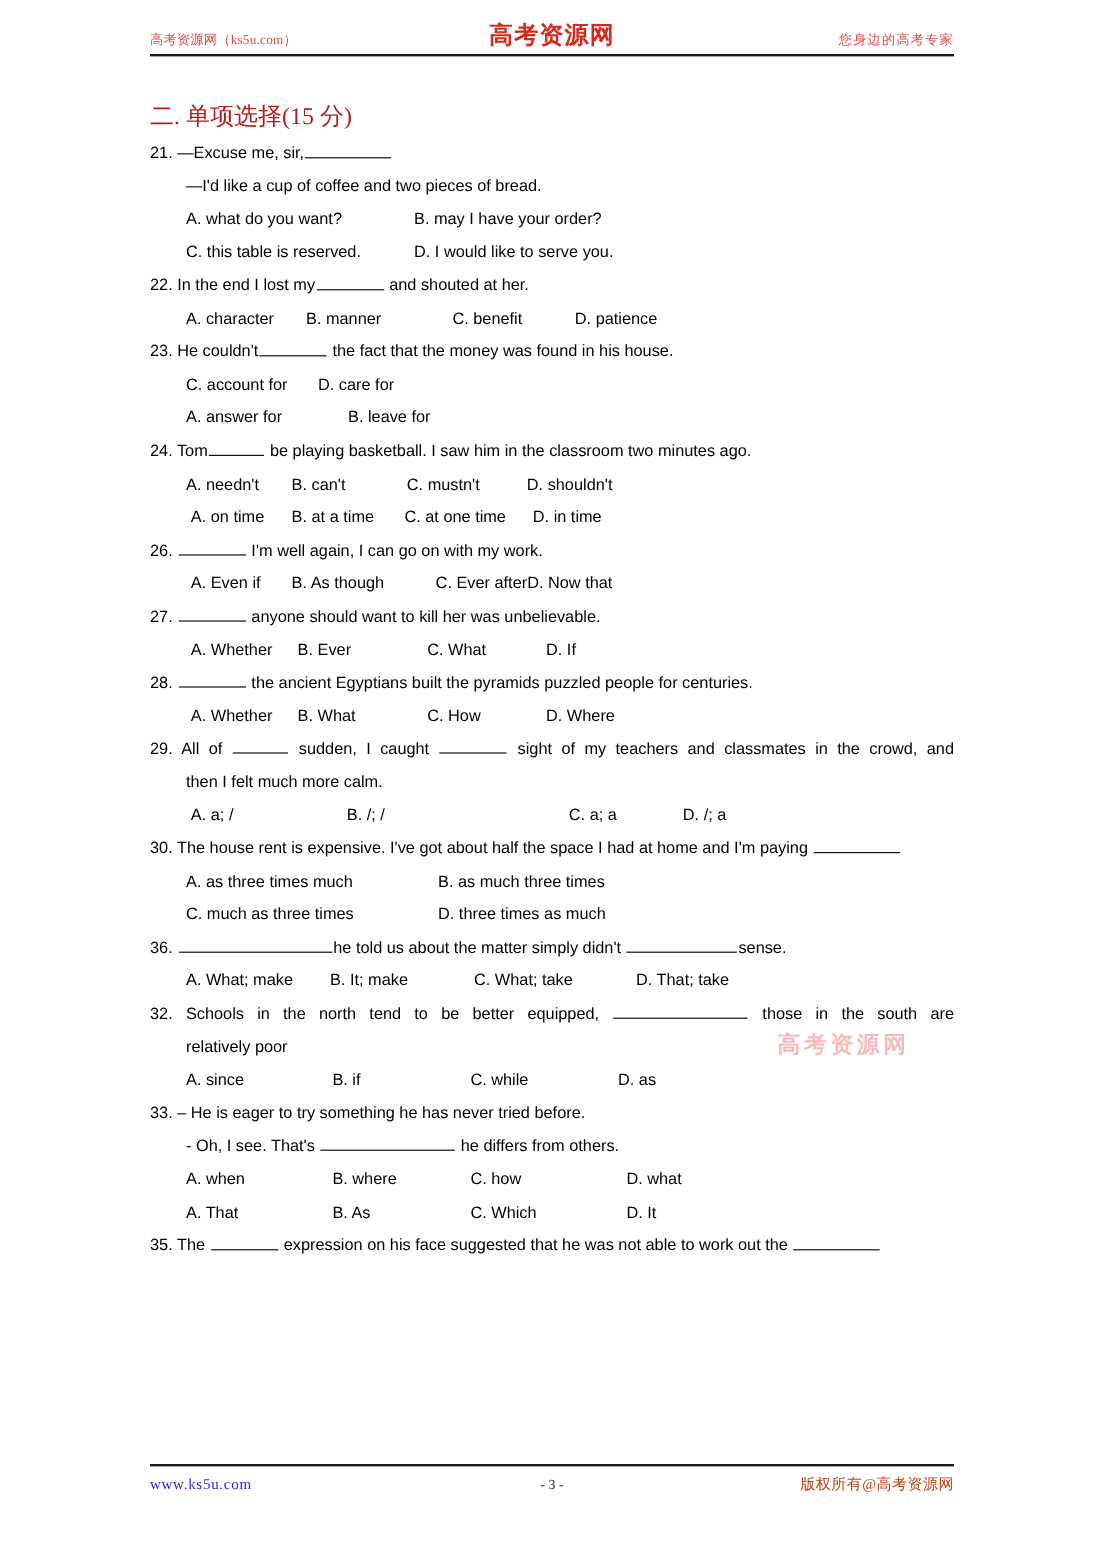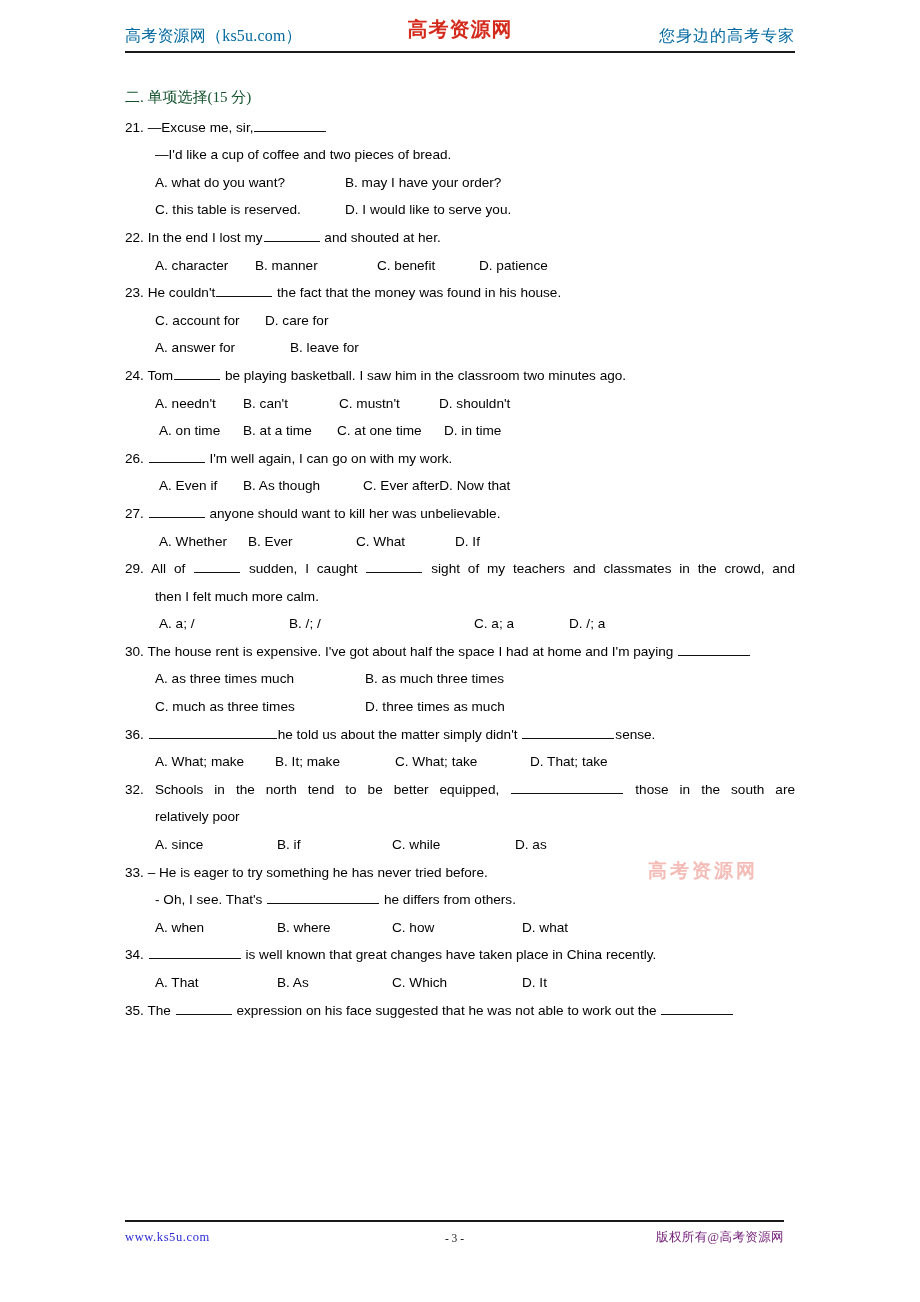--- a/index.html
+++ b/index.html
@@ -28,22 +28,22 @@
     position: relative;
     height: 58px;
     padding-top: 26px;
     box-sizing: border-box;
   }
   .hdr-row {
     display: flex;
     align-items: flex-end;
     justify-content: space-between;
     font-family: "Liberation Serif", serif;
-    font-size: 16px;
-    color: #0369a1;
+    font-size: 11px;
+    color: #ef4444;
     letter-spacing: .2px;
     padding-bottom: 3px;
   }
   .hdr-left { white-space: nowrap; }
   .hdr-right { white-space: nowrap; letter-spacing: 1px; }
   .hdr-logo {
     position: absolute;
     left: 0; right: 0;
     top: 16px;
     text-align: center;
@@ -61,22 +61,22 @@
   }
 
   
   .content {
     padding-top: 26px;
     font-size: 13.6px;
     line-height: 27.6px;
   }
   .section-title {
     font-family: "Liberation Serif", serif;
-    font-size: 15px;
-    color: #14532d;
+    font-size: 20px;
+    color: #b91c1c;
     margin-bottom: 2px;
     white-space: nowrap;
   }
   .q {
     position: relative;
     margin: 0;
   }
   .q-line {
     white-space: pre-wrap;
   }
@@ -115,37 +115,37 @@
     color: #f0a6a0;
     opacity: .75;
     pointer-events: none;
     white-space: nowrap;
   }
 
   
   .page-footer {
     position: absolute;
     left: 125px;
-    right: 136px;
+    right: 125px;
     bottom: 56px;
   }
   .ftr-rule {
     border-top: 2.2px solid #1a1a1a;
     margin-bottom: 7px;
   }
   .ftr-row {
     position: relative;
     display: flex;
     align-items: center;
     justify-content: space-between;
     font-family: "Liberation Serif", serif;
     font-size: 12.5px;
   }
   .ftr-left { color: #2a2ad6; letter-spacing: .6px; }
-  .ftr-right { color: #701a75; letter-spacing: .4px; }
+  .ftr-right { color: #c2410c; letter-spacing: .4px; }
   .ftr-center {
     position: absolute;
     left: 0; right: 0;
     text-align: center;
     font-size: 11.5px;
     color: #1a1a1a;
     font-family: "Liberation Serif", serif;
     pointer-events: none;
   }
 </style>
@@ -199,20 +199,24 @@
     <div class="q">
       <div class="q-line"><span>26.</span> <span class="blank b-md"></span> <span>I'm well again, I can go on with my work.</span></div>
       <div class="opt-row" style="padding-left:34px"><span style="display:inline-block;width:84px">A. Even if</span><span style="display:inline-block;width:120px">B. As though</span><span>C. Ever afterD. Now that</span></div>
     </div>
 
     <div class="q">
       <div class="q-line"><span>27.</span> <span class="blank b-md"></span> <span>anyone should want to kill her was unbelievable.</span></div>
       <div class="opt-row" style="padding-left:34px"><span style="display:inline-block;width:89px">A. Whether</span><span style="display:inline-block;width:108px">B. Ever</span><span style="display:inline-block;width:99px">C. What</span><span>D. If</span></div>
     </div>
 
+    <div class="q">
+      <div class="q-line"><span>28.</span> <span class="blank b-md"></span> <span>the ancient Egyptians built the pyramids puzzled people for centuries.</span></div>
+      <div class="opt-row" style="padding-left:34px"><span style="display:inline-block;width:89px">A. Whether</span><span style="display:inline-block;width:108px">B. What</span><span style="display:inline-block;width:99px">C. How</span><span>D. Where</span></div>
+    </div>
 
     <div class="q">
       <div class="q-line justify"><span>29.</span> <span>All of</span> <span class="blank b-sm"></span> <span>sudden, I caught</span> <span class="blank b-md"></span> <span>sight of my teachers and classmates in the crowd, and</span></div>
       <div class="q-line indent1">then I felt much more calm.</div>
       <div class="opt-row" style="padding-left:34px"><span style="display:inline-block;width:130px">A. a; /</span><span style="display:inline-block;width:185px">B. /; /</span><span style="display:inline-block;width:95px">C. a; a</span><span>D. /; a</span></div>
     </div>
 
     <div class="q">
       <div class="q-line"><span>30.</span> <span>The house rent is expensive. I've got about half the space I had at home and I'm paying</span> <span class="blank b-lg"></span></div>
       <div class="opt-row"><span style="display:inline-block;width:210px">A. as three times much</span><span>B. as much three times</span></div>
@@ -230,21 +234,20 @@
       <div class="opt-row"><span style="display:inline-block;width:122px">A. since</span><span style="display:inline-block;width:115px">B. if</span><span style="display:inline-block;width:123px">C. while</span><span>D. as</span></div>
     </div>
 
     <div class="q">
       <div class="q-line"><span>33.</span> <span>– He is eager to try something he has never tried before.</span></div>
       <div class="q-line indent1"><span>- Oh, I see. That's</span> <span class="blank b-xxl"></span> <span>he differs from others.</span></div>
       <div class="opt-row"><span style="display:inline-block;width:122px">A. when</span><span style="display:inline-block;width:115px">B. where</span><span style="display:inline-block;width:130px">C. how</span><span>D. what</span></div>
     </div>
 
     <div class="q">
-      <div class="q-line"><span>34.</span> <span class="blank b-xl"></span> <span>is well known that great changes have taken place in China recently.</span></div>
       <div class="opt-row"><span style="display:inline-block;width:122px">A. That</span><span style="display:inline-block;width:115px">B. As</span><span style="display:inline-block;width:130px">C. Which</span><span>D. It</span></div>
     </div>
 
     <div class="q">
       <div class="q-line"><span>35.</span> <span>The</span> <span class="blank b-md"></span> <span>expression on his face suggested that he was not able to work out the</span> <span class="blank b-lg"></span></div>
     </div>
 
   </div>
 
   <div class="page-footer">

